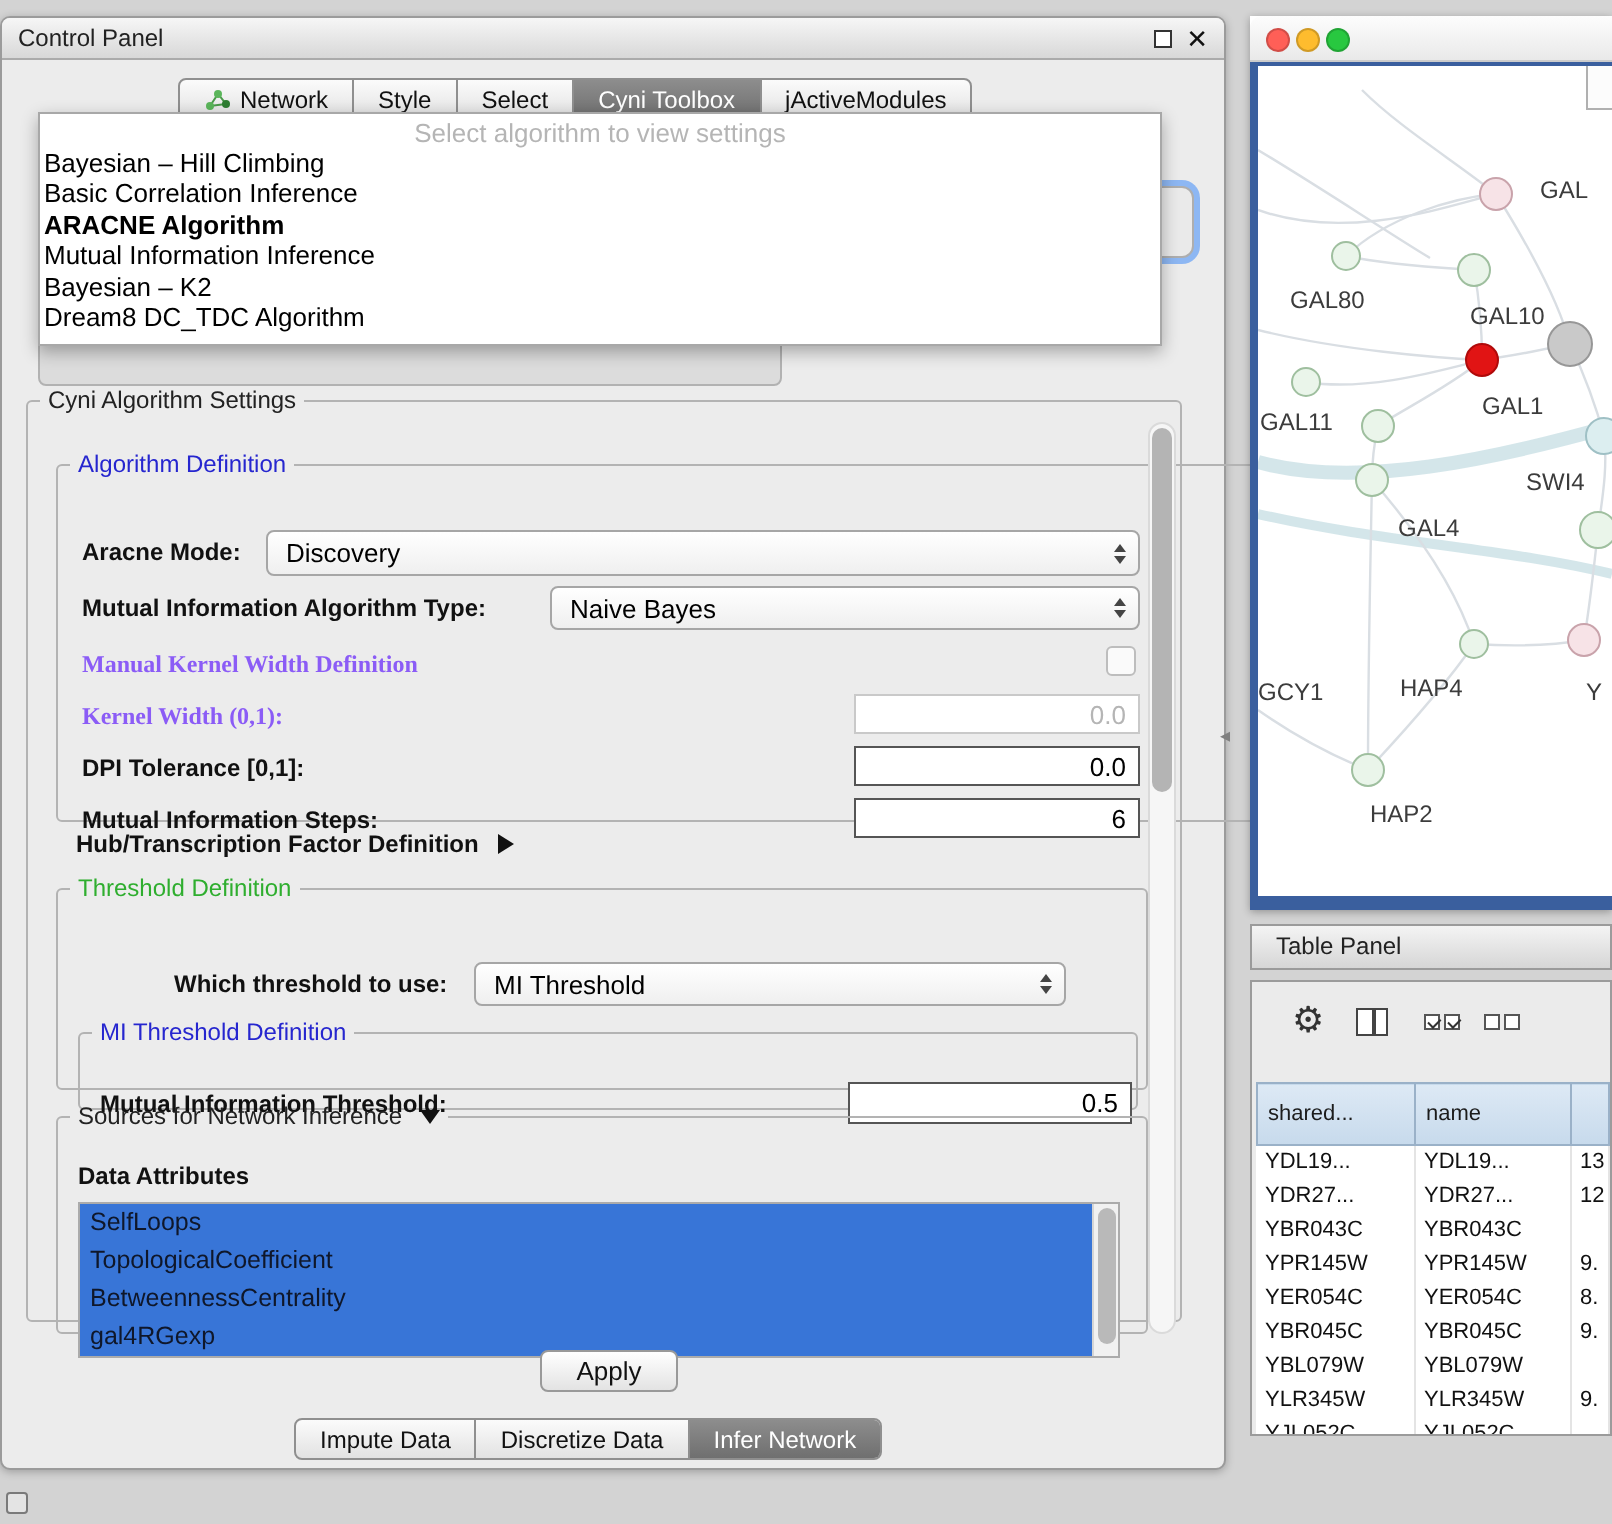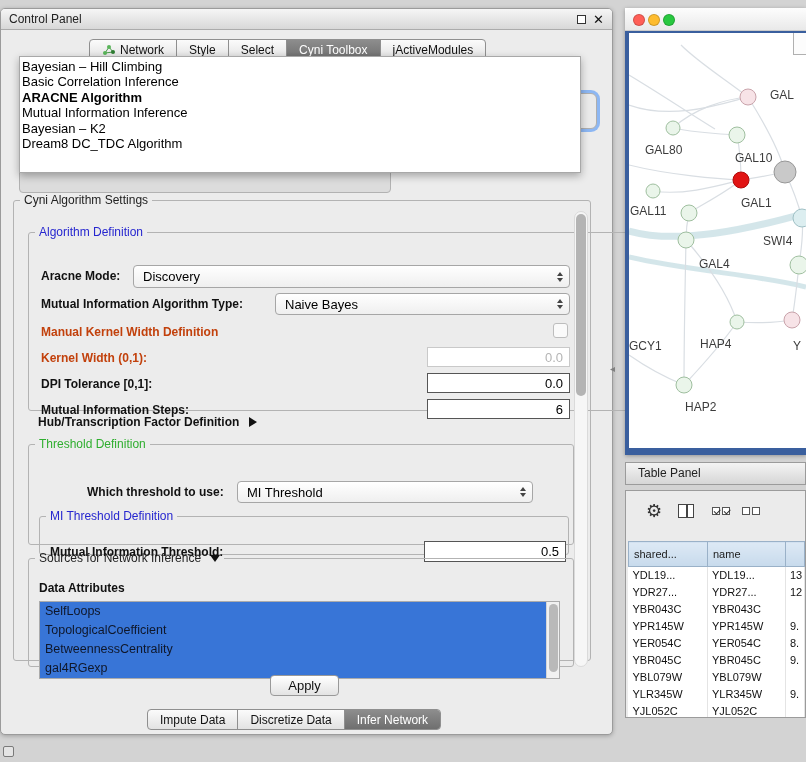--- a/index.html
+++ b/index.html
@@ -42,21 +42,21 @@
   
   fieldset.gbox{position:absolute;margin:0;padding:0;border:1px solid #b3b3b3;border-radius:3px;min-inline-size:0;}
   fieldset.gbox legend{margin-left:6px;padding:0 4px;font-size:12px;color:#222;white-space:nowrap;}
   .settings-group{left:12px;top:184px;width:578px;height:468px;}
   .algo-def{left:14px;top:18px;width:658px;height:186px;}
   .threshold-group{left:14px;top:230px;width:546px;height:108px;}
   .mi-group{left:10px;top:58px;width:530px;height:46px;}
   .sources-group{left:14px;top:344px;width:546px;height:116px;}
 
   .lbl{position:absolute;font-size:12px;font-weight:bold;color:#111;white-space:nowrap;}
-  .lbl.dis{color:#c2410c;}
+  .lbl.dis{color:#8b5cf6;font-family:Liberation Serif, serif;}
 
   
   .combo{position:absolute;background:linear-gradient(#ffffff,#efefef);border:1px solid #a6a6a6;border-radius:4px;
     display:flex;align-items:center;font-size:13px;padding-left:9px;}
   .combo .combo-val{flex:1;color:#000;}
   .stepper{display:flex;flex-direction:column;gap:2px;margin-right:6px;}
   .tu{width:0;height:0;border-left:3.5px solid transparent;border-right:3.5px solid transparent;border-bottom:4.5px solid #444;}
   .td{width:0;height:0;border-left:3.5px solid transparent;border-right:3.5px solid transparent;border-top:4.5px solid #444;}
 
   
@@ -115,21 +115,21 @@
   .tp-toolbar{position:absolute;left:0;top:0;right:0;height:44px;}
   .gear{position:absolute;left:20px;top:9px;font-size:18px;color:#333;}
   .cols-icon{position:absolute;left:52px;top:13px;width:16px;height:14px;border:1.5px solid #444;background:#fff;}
   .cols-icon i{position:absolute;left:50%;top:0;bottom:0;width:1.5px;background:#444;}
   .check-pair{position:absolute;top:16px;display:flex;gap:2px;}
   .cb{display:inline-block;width:8px;height:8px;border:1px solid #555;background:#fff;position:relative;}
   .cb.checked::after{content:"";position:absolute;left:1px;top:1px;width:5px;height:2.5px;
     border-left:1.5px solid #333;border-bottom:1.5px solid #333;transform:rotate(-45deg);}
   .table-area{position:absolute;left:2px;top:50px;right:0;bottom:0;background:#fff;overflow:hidden;}
   table.node-table{border-collapse:collapse;table-layout:fixed;width:100%;}
-  table.node-table th{height:25px;font-size:11px;font-weight:normal;text-align:left;padding:2px 5px;
+  table.node-table th{height:31px;font-size:11px;font-weight:normal;text-align:left;padding:2px 5px;
     background:linear-gradient(#dde9f5,#c7daec);border:1px solid #9ab1c8;color:#1c1c1c;
     overflow:hidden;white-space:nowrap;}
   table.node-table td{height:17px;font-size:11px;padding:1px 4px;color:#111;background:#fff;
     border-right:1px solid #e4e4e4;overflow:hidden;white-space:nowrap;}
   .col1{width:79px;} .col2{width:78px;}
 
   .divider-arrow{position:absolute;left:610px;top:363px;font-size:10px;color:#808080;}
   .bl-icon{position:absolute;left:3px;top:746px;width:11px;height:11px;border:1px solid #7a7a7a;
     border-radius:2px;background:#e4e4e4;}
 </style>
@@ -166,20 +166,21 @@
         </div>
         <div class="tab">
           <span>jActiveModules</span>
         </div>
       </div>
 
     <div class="hidden-combo"></div>
     <div class="focus-btn"></div>
 
     <div class="algo-popup">
+      <div class="algo-placeholder">Select algorithm to view settings</div>
       <div>
           <div class="algo-item">Bayesian – Hill Climbing</div>
           <div class="algo-item">Basic Correlation Inference</div>
           <div class="algo-item bold">ARACNE Algorithm</div>
           <div class="algo-item">Mutual Information Inference</div>
           <div class="algo-item">Bayesian – K2</div>
           <div class="algo-item">Dream8 DC_TDC Algorithm</div>
         </div>
     </div>
 

